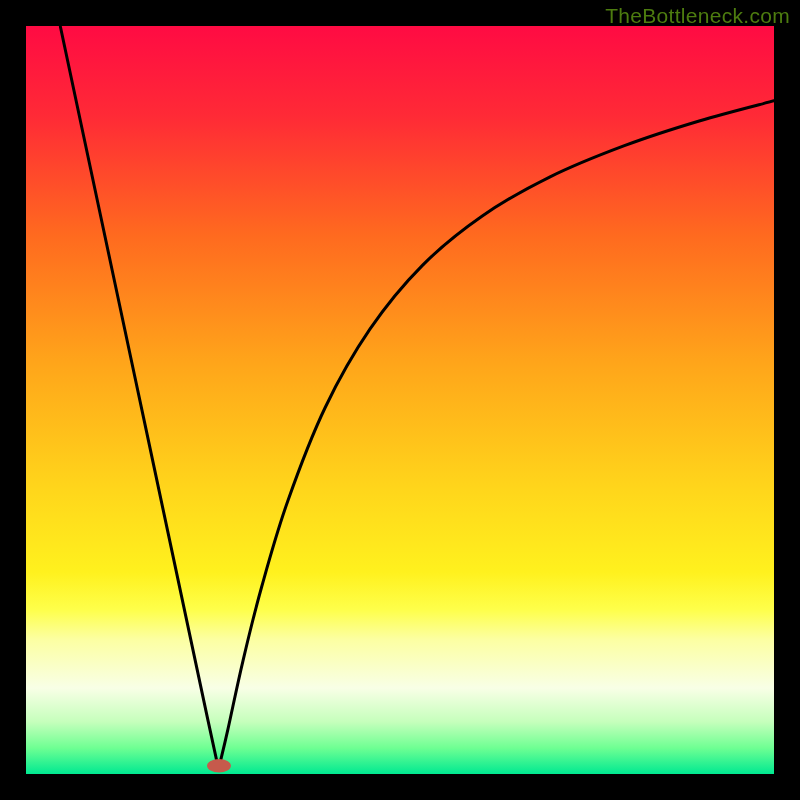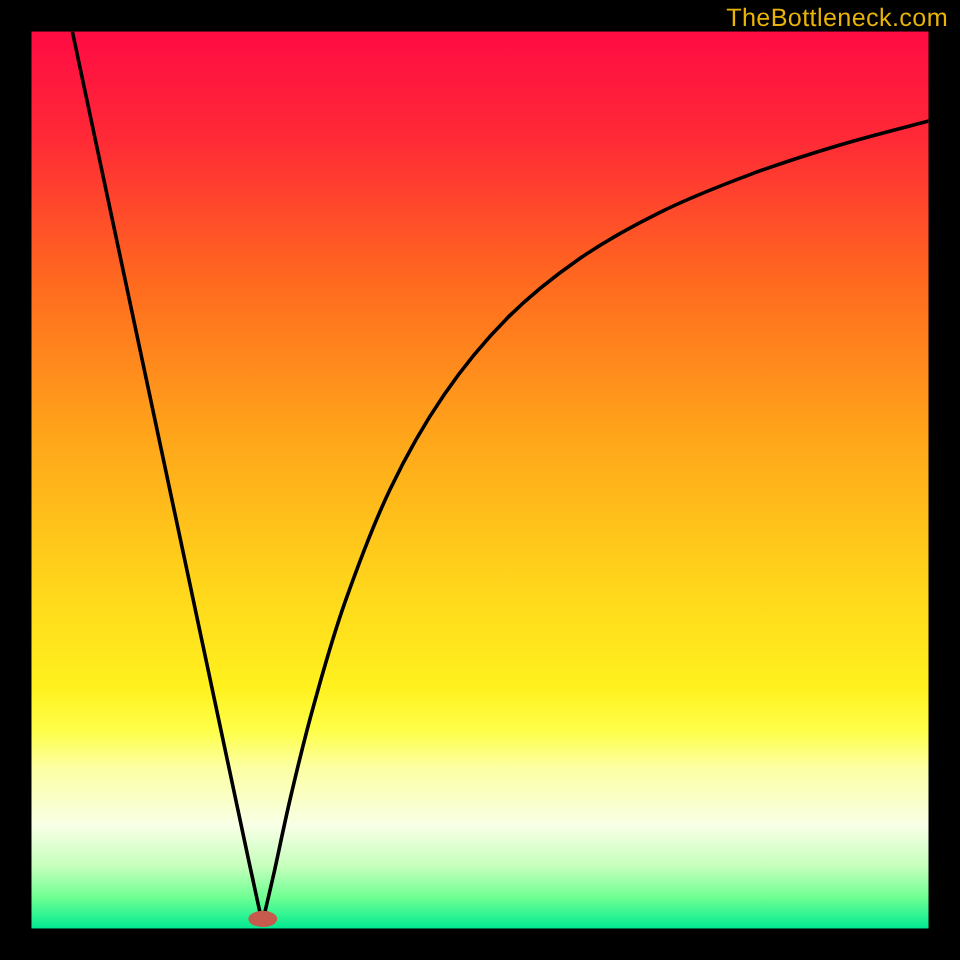--- a/index.html
+++ b/index.html
@@ -23,21 +23,21 @@
     top: 26px;
     left: 26px;
     width: 748px;
     height: 748px;
     overflow: hidden;
   }
   .watermark {
     position: absolute;
     top: 4px;
     right: 10px;
-    color: #eab308;
+    color: #4d7c0f;
     font-size: 21px;
     font-weight: 500;
     letter-spacing: 0.3px;
     margin-left: 14px;
   }
   svg { display: block; }
 </style>
 </head>
 <body>
 

